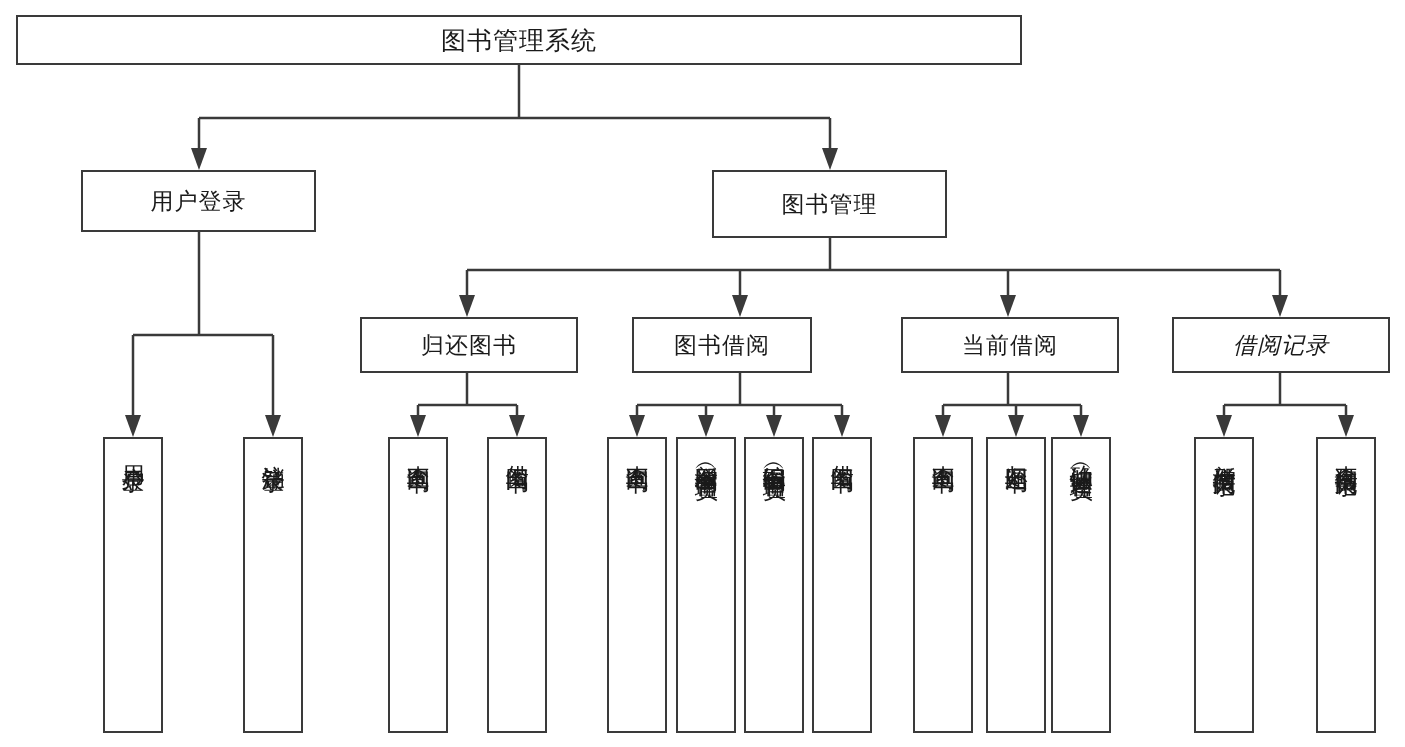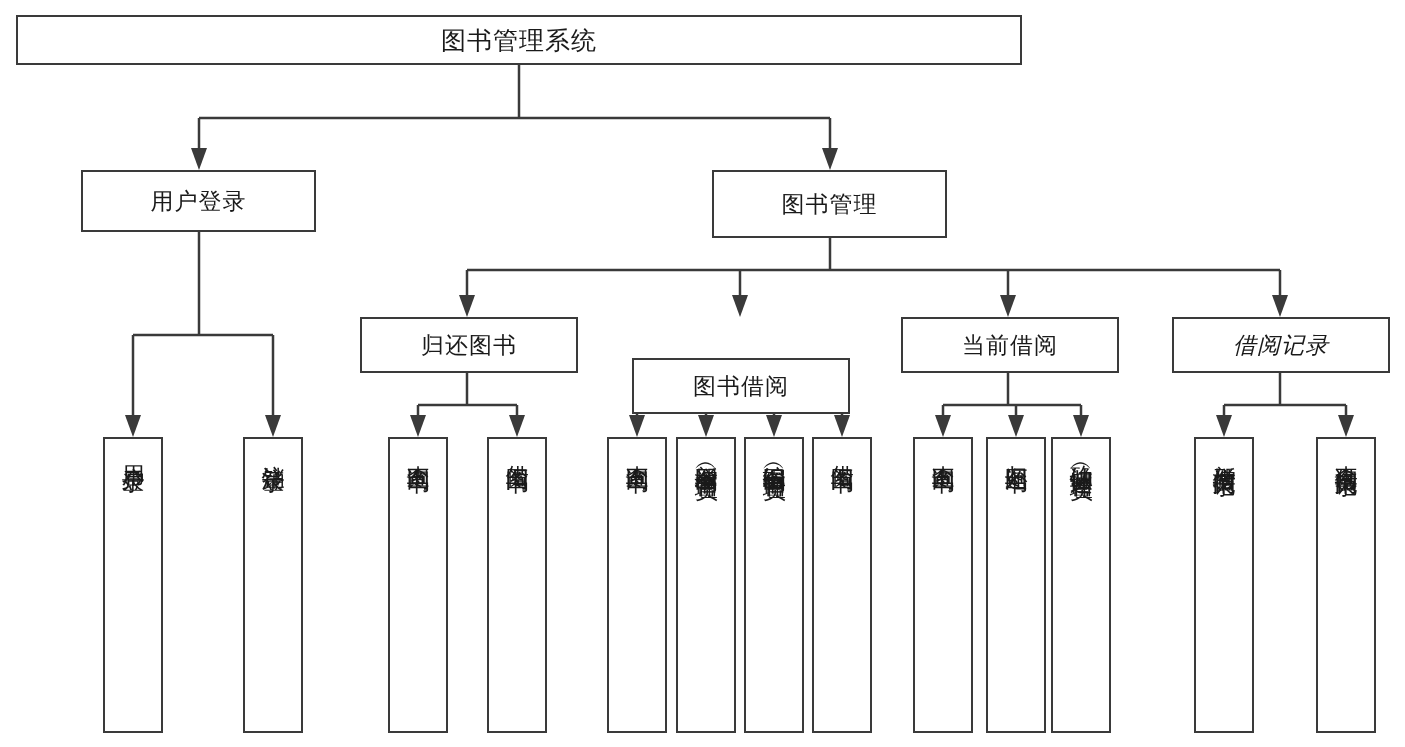--- a/index.html
+++ b/index.html
@@ -143,21 +143,21 @@
       </div>
       <div class="node level2" style="left: 81px; top: 170px; width: 235px; height: 62px; border-color: rgb(58, 58, 58); color: rgb(26, 26, 26);">
         <span>用户登录</span>
       </div>
       <div class="node level2" style="left: 712px; top: 170px; width: 235px; height: 68px; border-color: rgb(58, 58, 58); color: rgb(26, 26, 26);">
         <span>图书管理</span>
       </div>
       <div class="node level3" style="left: 360px; top: 317px; width: 218px; height: 56px; border-color: rgb(58, 58, 58); color: rgb(26, 26, 26);">
         <span>归还图书</span>
       </div>
-      <div class="node level3" style="left: 632px; top: 317px; width: 218px; height: 56px; border-color: rgb(58, 58, 58); color: rgb(26, 26, 26); margin-top: 41px;">
+      <div class="node level3" style="left: 632px; top: 317px; width: 180px; height: 56px; border-color: rgb(58, 58, 58); color: rgb(26, 26, 26);">
         <span>图书借阅</span>
       </div>
       <div class="node level3" style="left: 901px; top: 317px; width: 218px; height: 56px; border-color: rgb(58, 58, 58); color: rgb(26, 26, 26);">
         <span>当前借阅</span>
       </div>
       <div class="node level3" style="left: 1172px; top: 317px; width: 218px; height: 56px; border-color: rgb(58, 58, 58); color: rgb(26, 26, 26); font-style: italic;">
         <span>借阅记录</span>
       </div>
       <div class="node leaf leaf-center" style="left: 103px; top: 437px; width: 60px; height: 296px; border-color: rgb(58, 58, 58); color: rgb(26, 26, 26);">
         <span class="vtext">用户登录</span>

